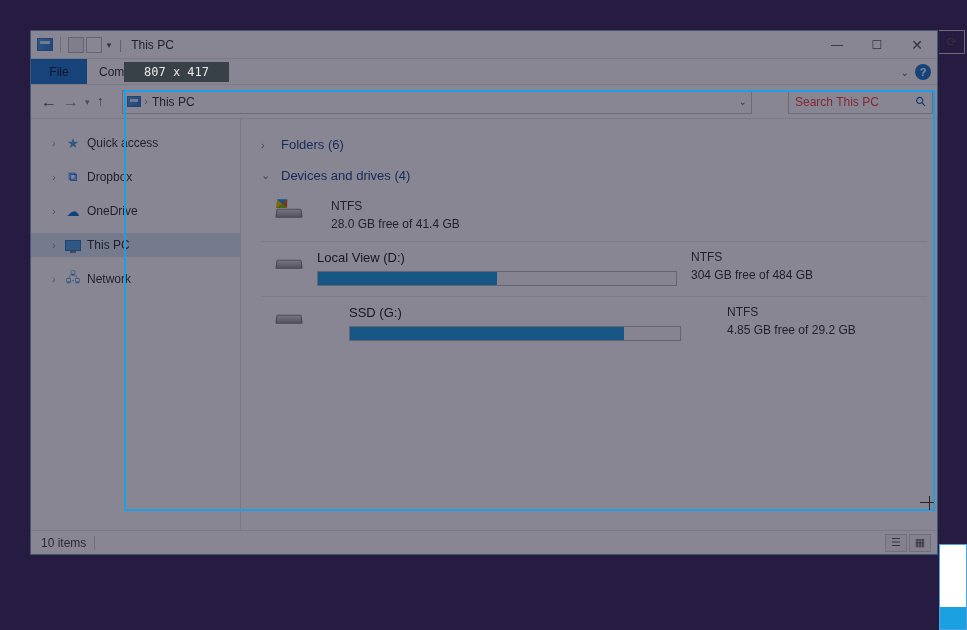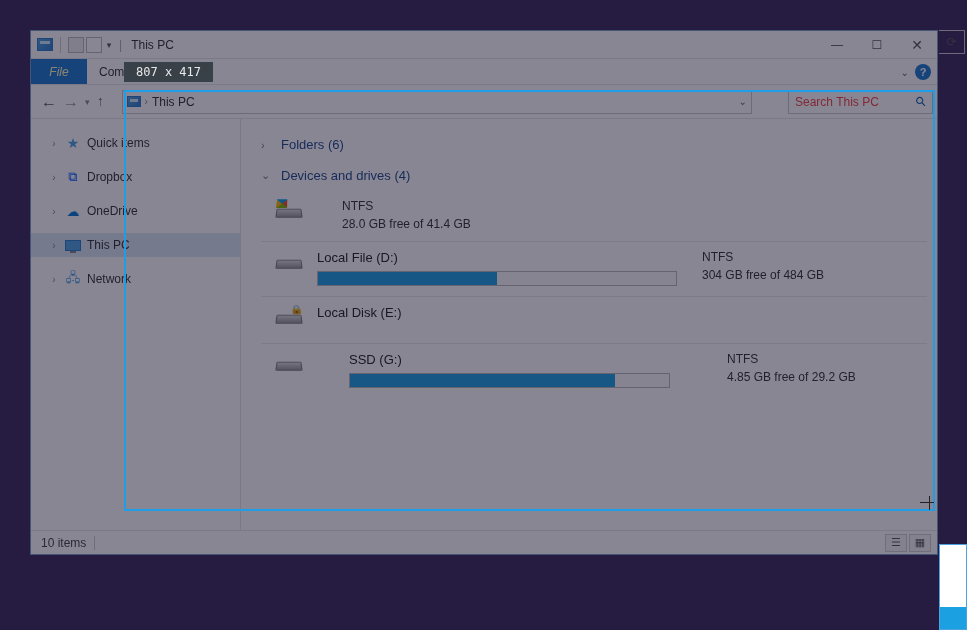--- a/index.html
+++ b/index.html
@@ -12,26 +12,26 @@
 .tb-icon::after { content:""; position:absolute; left:2px; top:2px; right:2px; height:3px; background:#cfe6f7; }
 .tb-divider { width:1px; height:16px; background:#ccc; margin:0 5px; }
 .tb-sep { color:#aaa; margin:0 3px; font-size:12px; }
 .tb-seg { width:16px; height:16px; border:1px solid #b8b8b8; background: #efefef; }
 .tb-dd { width:10px; text-align:center; color:#555; font-size:9px; }
 .tb-title { font-size: 12px; color: #333; margin-left: 4px; }
 .tb-controls { position:absolute; right:0; top:0; display:flex; height:28px; }
 .tb-btn { width:40px; height:28px; display:flex; align-items:center; justify-content:center; color:#555; font-size:12px; }
 .tb-btn.close { font-size:14px; }
 .menubar { height: 26px; background:#fff; display:flex; align-items:stretch; border-bottom:1px solid #e5e5e5; position:relative; }
-.menu-file { background:#1979ca; color:#fef9c3; width:56px; display:flex; align-items:center; justify-content:center; font-size:12px;font-style:italic; }
+.menu-file { background:#1979ca; color:#0f172a; width:56px; display:flex; align-items:center; justify-content:center; font-size:12px; }
 .menu-item { padding: 0 12px; font-size:12px; color:#333; display:flex; align-items:center; }
 .menu-right { position:absolute; right:6px; top:0; height:26px; display:flex; align-items:center; gap:6px; }
 .chevron-down { color:#666; font-size:10px; }
 .help-icon { width:16px; height:16px; border-radius:50%; background:#1979ca; color:#fff; font-size:11px; display:flex; align-items:center; justify-content:center; font-weight:bold; }
-.dims-badge { position:absolute; left:93px; top:3px; background:#394148; color:#e8e8e8; font-family: Consolas, monospace; font-size:12px; padding:3px 12px; z-index:20; }
+.dims-badge { position:absolute; left:93px; top:3px; background:#394148; color:#e8e8e8; font-family: Consolas, monospace; font-size:12px; padding:3px 20px; z-index:20; }
 .navbar { height: 34px; display:flex; align-items:center; padding: 0 4px; border-bottom: 1px solid #e5e5e5; gap:6px; }
 .nav-arrows { display:flex; align-items:center; gap:6px; padding:0 6px; }
 .nav-arrow { color:#999; font-size:16px; }
 .nav-arrow.back { color:#555; }
 .nav-dd { font-size:9px; color:#888; }
 .nav-up { color:#777; font-size:14px; transform: rotate(90deg); display:inline-block; }
 .addr-bar { flex:1; height:24px; border:1px solid #c9c9c9; display:flex; align-items:center; padding-left:4px; gap:4px; font-size:12px; color:#333; position:relative; }
 .addr-crumb-sep { color:#888; font-size:10px; }
 .addr-refresh { position:absolute; right:-28px; top:-1px; width:26px; height:24px; border:1px solid #c9c9c9; border-left:none; display:flex; align-items:center; justify-content:center; color:#555; font-size:12px; }
 .addr-dd { position:absolute; right:4px; color:#666; font-size:10px; }
@@ -57,21 +57,21 @@
 .drive-row { display:flex; align-items:flex-start; padding:8px 0 10px 14px; border-bottom:1px solid #e8e8e8; }
 .drive-row:last-child { border-bottom:none;gap:32px; }
 .drive-icon { width:28px; height:28px; margin-right:14px; display:flex; align-items:center; justify-content:center; }
 .hdd { width:26px; height:10px; background:linear-gradient(#ddd,#999); border:1px solid #777; border-radius:1px; position:relative; transform: perspective(40px) rotateX(25deg); }
 .hdd.win::before { content:""; position:absolute; left:-2px; top:-14px; width:12px; height:12px; background: conic-gradient(from 45deg, #f25022 0 25%, #7fba00 25% 50%, #ffb900 50% 75%, #00a4ef 75% 100%); }
 .hdd.lock::after { content:"🔒"; position:absolute; right:-4px; top:-15px; font-size:12px; color:#d9a000; }
 .drive-main { flex:1; max-width:360px; }
 .drive-name { font-size:13px; color:#222; margin-bottom:6px; }
 .drive-bar { height:15px; border:1px solid #b8b8b8; background:#fafafa; position:relative; }
 .drive-fill { height:100%; background:#1ba1e2; }
-.drive-meta { width:200px; margin-left:25px; font-size:12px; color:#333; }
+.drive-meta { width:200px; margin-left:14px; font-size:12px; color:#333; }
 .drive-fs { margin-bottom:4px; }
 .statusbar { height:24px; border-top:1px solid #e5e5e5; display:flex; align-items:center; padding:0 10px; font-size:12px; color:#444; position:relative; }
 .status-sep { width:1px; height:14px; background:#ccc; margin:0 8px; }
 .status-views { position:absolute; right:6px; display:flex; gap:2px; }
 .view-btn { width:22px; height:18px; border:1px solid #cfcfcf; background:#f5f5f5; display:flex; align-items:center; justify-content:center; font-size:11px; color:#555; }
 .capture { position:absolute; left:124px; top:90px; width:811px; height:421px; border:2px solid #1e9ee8; z-index:10; pointer-events:none; }
 .snip-handle { position:absolute; right:-3px; bottom:-3px; width:16px; height:16px; }
 .snip-handle::before, .snip-handle::after { content:""; position:absolute; background:#222; }
 .snip-handle::before { right:6px; top:0; width:1px; height:14px; }
 .snip-handle::after { left:0; top:6px; width:14px; height:1px; }
@@ -130,21 +130,21 @@
       <span class="search-ph">Search This PC</span>
       <span class="search-icon">⚲</span>
     </div>
   </div>
 
   <div class="body">
     <div class="sidebar">
       <div class="side-item">
         <span class="tw">›</span>
           <span class="side-ic ic-star">★</span>
-        <span>Quick items</span>
+        <span>Quick access</span>
       </div>
       <div style="height:10px"></div>
       <div class="side-item">
         <span class="tw">›</span>
           <span class="side-ic ic-dropbox">⧉</span>
         <span>Dropbox</span>
       </div>
       <div style="height:10px"></div>
       <div class="side-item">
         <span class="tw">›</span>
@@ -185,36 +185,28 @@
             <div class="drive-meta">
               <div class="drive-fs">NTFS</div>
               <div>28.0 GB free of 41.4 GB</div>
             </div>
           </div>
           <div class="drive-row">
             <div class="drive-icon">
               <div class="hdd"></div>
             </div>
             <div class="drive-main">
-              <div class="drive-name">Local File (D:)</div>
+              <div class="drive-name">Local View (D:)</div>
               <div class="drive-bar">
                 <div class="drive-fill" style="width:50%"></div>
               </div>
             </div>
             <div class="drive-meta">
               <div class="drive-fs">NTFS</div>
               <div>304 GB free of 484 GB</div>
-            </div>
-          </div>
-          <div class="drive-row">
-            <div class="drive-icon">
-              <div class="hdd lock"></div>
-            </div>
-            <div class="drive-main">
-              <div class="drive-name">Local Disk (E:)</div>
             </div>
           </div>
           <div class="drive-row">
             <div class="drive-icon">
               <div class="hdd"></div>
             </div>
             <div class="drive-main">
               <div class="drive-name">SSD (G:)</div>
               <div class="drive-bar">
                 <div class="drive-fill" style="width:83%"></div>

